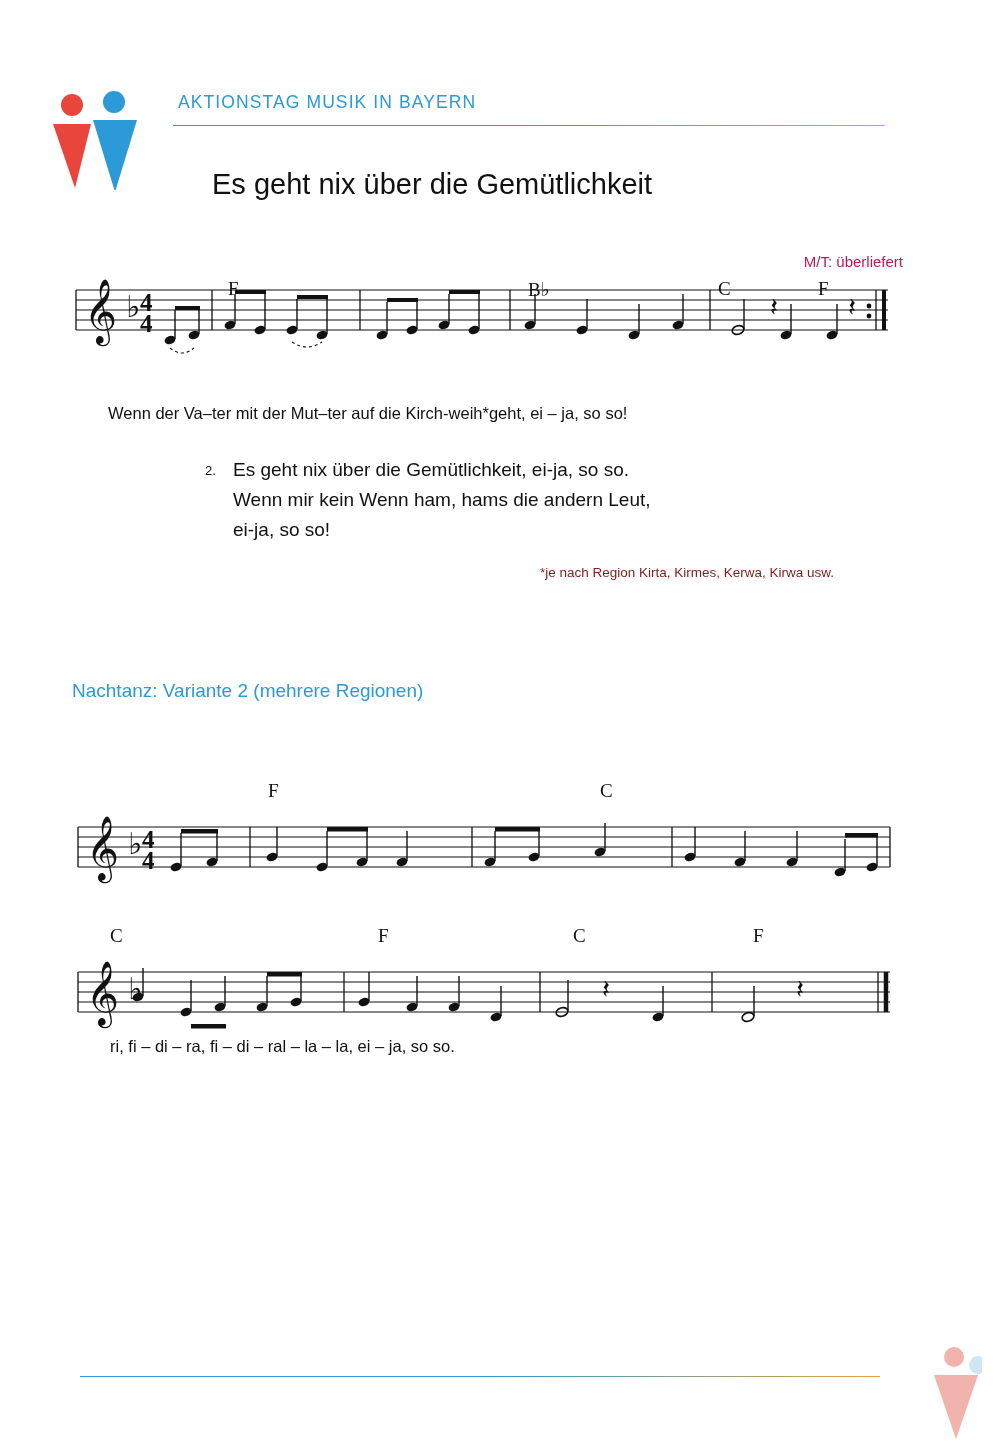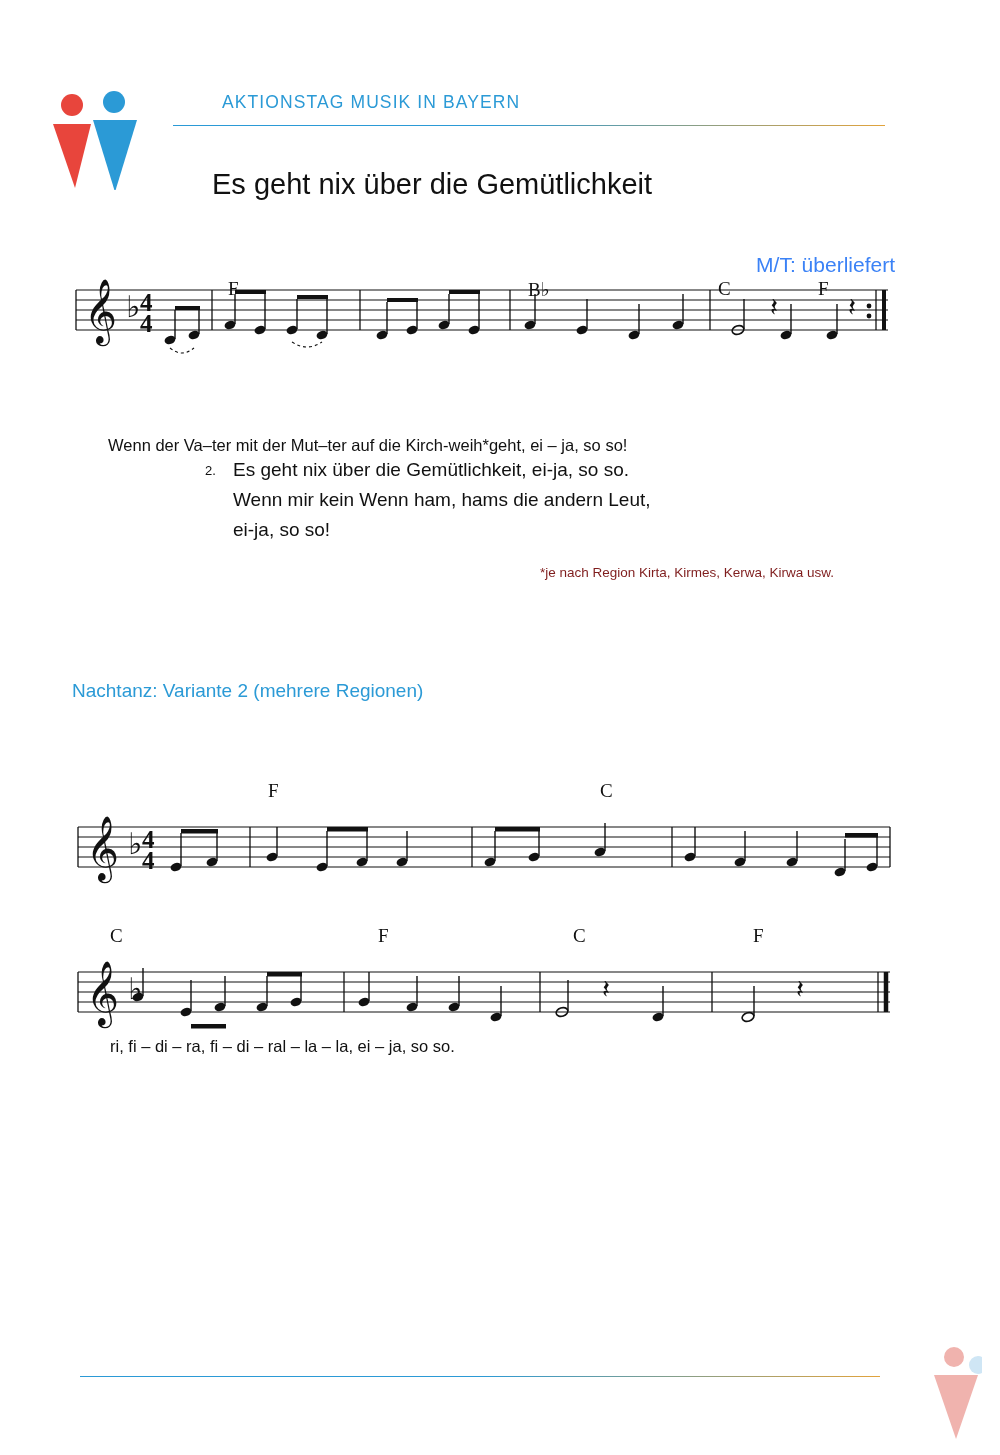--- a/index.html
+++ b/index.html
@@ -33,21 +33,20 @@
   }
   .header-title {
     position: absolute;
     left: 138px;
     top: 22px;
     font-size: 17.5px;
     letter-spacing: 1.1px;
     color: #2b9ad6;
     font-family: "Liberation Sans", sans-serif;
     white-space: nowrap;
-    margin-left: 44px;
   }
   .header-rule {
     position: absolute;
     left: 133px;
     top: 55px;
     width: 712px;
     height: 1px;
     background: linear-gradient(to right, #2b9ad6 0%, #2b9ad6 45%, #e2a33c 100%);
   }
 
@@ -75,24 +74,24 @@
     left: 212px;
     top: 168px;
     font-size: 29px;
     color: #111;
     font-family: "Liberation Sans", sans-serif;
     white-space: nowrap;
   }
 
   .credit {
     position: absolute;
-    right: 105px;
+    right: 97px;
     top: 253px;
-    font-size: 21px;
-    color: #3b82f6;
+    font-size: 15px;
+    color: #be185d;
     white-space: nowrap;
   }
 
   
   .score {
     position: absolute;
   }
   .staff {
     position: absolute;
     left: 0;
@@ -258,21 +257,21 @@
       <ellipse cx="716" cy="67" rx="5.5" ry="4" stroke="none" transform="rotate(-18 716 67)"></ellipse>
       <line x1="721" y1="66" x2="721" y2="36" stroke-width="1.4"></line>
       <text x="700" y="48" font-family="DejaVu Sans, sans-serif" font-size="26" fill="#111" stroke="none">𝄽</text>
 
       <ellipse cx="762" cy="67" rx="5.5" ry="4" stroke="none" transform="rotate(-18 762 67)"></ellipse>
       <line x1="767" y1="66" x2="767" y2="36" stroke-width="1.4"></line>
       <text x="778" y="48" font-family="DejaVu Sans, sans-serif" font-size="26" fill="#111" stroke="none">𝄽</text>
     </g>
   </svg>
 
-  <div class="lyric" style="left:38px; top:136px;margin-top:32px;">Wenn der  Va–ter  mit der  Mut–ter  auf die Kirch-weih*geht, ei – ja,       so   so!</div>
+  <div class="lyric" style="left:38px; top:136px;">Wenn der  Va–ter  mit der  Mut–ter  auf die Kirch-weih*geht, ei – ja,       so   so!</div>
 </div>
 
 <div class="verse2">
   <div class="verse2-num">2.</div>
   <div class="verse2-lines" style="white-space: pre-line;">Es geht nix über die Gemütlichkeit, ei-ja, so so.
 Wenn mir kein Wenn ham, hams die andern Leut,
 ei-ja, so so!</div>
 </div>
 
 <div class="footnote">*je nach Region Kirta, Kirmes, Kerwa, Kirwa usw.</div>

